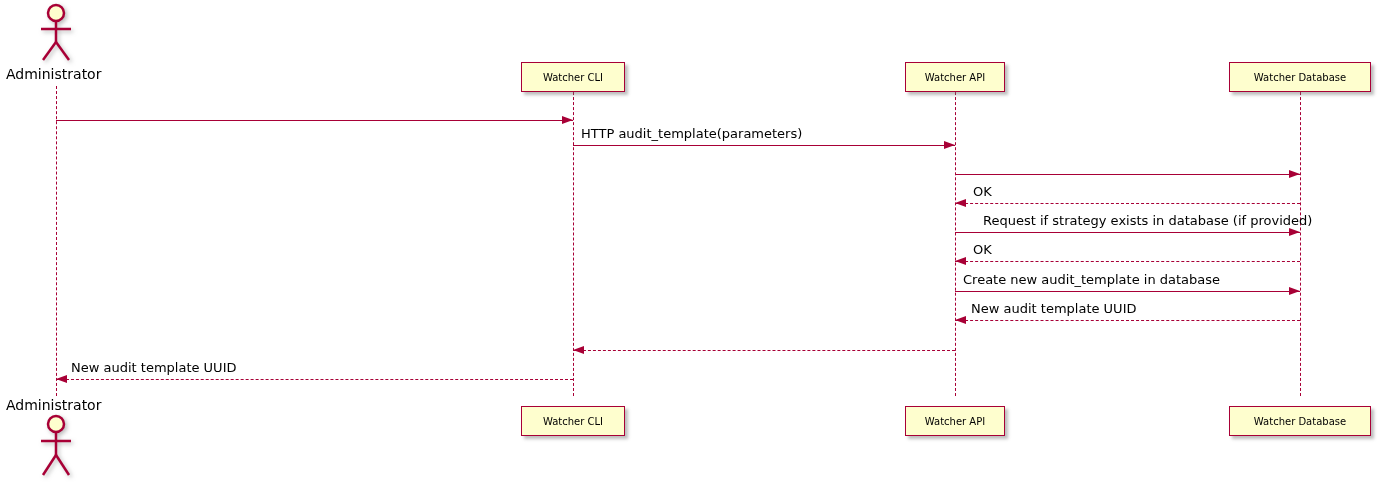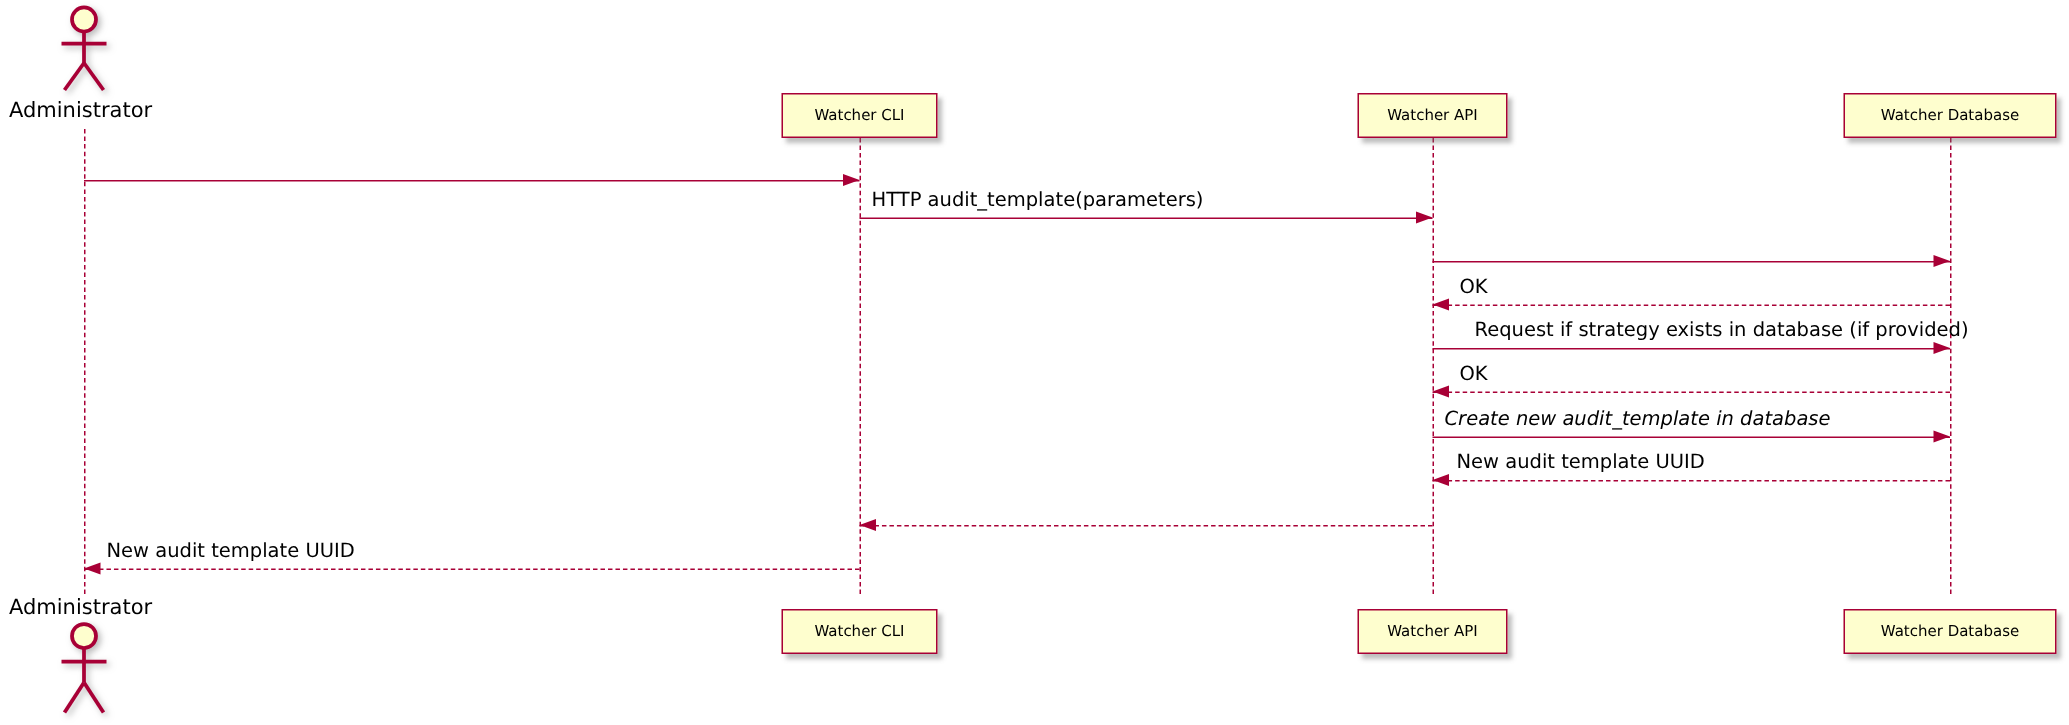--- a/index.html
+++ b/index.html
@@ -102,21 +102,21 @@
   <div class="head-l" style="left:955px; top:199px;"></div>
 
   <div class="msg-label" style="left:963px; top:213px;margin-left:20px;">Request if strategy exists in database (if provided)</div>
   <div class="msg-line solid" style="left:955px; top:232px; width:345px;"></div>
   <div class="head-r" style="left:1289px; top:228px;"></div>
 
   <div class="msg-label" style="left:973px; top:242px;">OK</div>
   <div class="msg-line dashed" style="left:955px; top:261px; width:345px;"></div>
   <div class="head-l" style="left:955px; top:257px;"></div>
 
-  <div class="msg-label" style="left:963px; top:272px;font-style:italic;">Create new audit_template in database</div>
+  <div class="msg-label" style="left:963px; top:272px;">Create new audit_template in database</div>
   <div class="msg-line solid" style="left:955px; top:291px; width:345px;"></div>
   <div class="head-r" style="left:1289px; top:287px;"></div>
 
   <div class="msg-label" style="left:971px; top:301px;">New audit template UUID</div>
   <div class="msg-line dashed" style="left:955px; top:320px; width:345px;"></div>
   <div class="head-l" style="left:955px; top:316px;"></div>
 
   <div class="msg-line dashed" style="left:573px; top:350px; width:382px;"></div>
   <div class="head-l" style="left:573px; top:346px;"></div>
 

